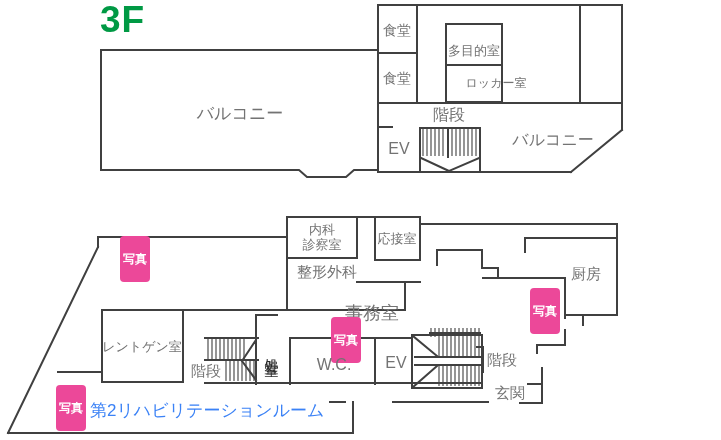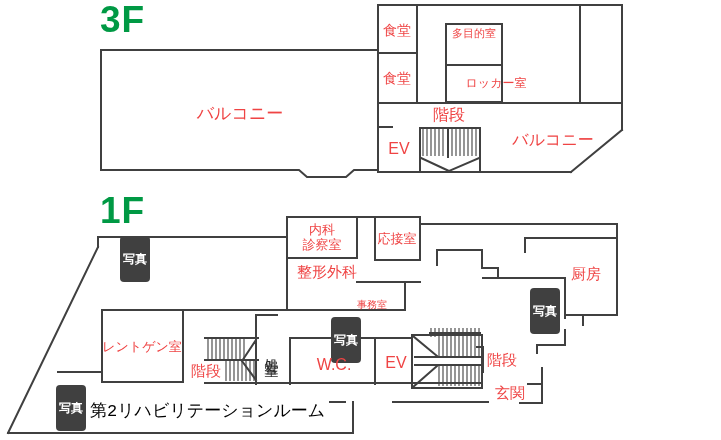--- a/index.html
+++ b/index.html
@@ -3,30 +3,30 @@
 <meta charset="utf-8">
 <style>
   html,body{margin:0;padding:0;background:#ffffff;}
   #plan{
     position:relative;width:721px;height:440px;background:#ffffff;overflow:hidden;
     font-family:"Liberation Sans","DejaVu Sans",sans-serif;color:#2b2b2b;
   }
   #plan svg{position:absolute;left:0;top:0;}
   .lbl{
     position:absolute;transform:translate(-50%,-50%);
-    white-space:nowrap;text-align:center;color:#ef4444;line-height:1.15;
+    white-space:nowrap;text-align:center;color:#737373;line-height:1.15;
   }
-  .lbl-left{position:absolute;transform:translate(0,-50%);white-space:nowrap;color:#000000;font-family:Liberation Mono, monospace;}
+  .lbl-left{position:absolute;transform:translate(0,-50%);white-space:nowrap;color:#3b82f6;}
   .heading{
     position:absolute;font-weight:bold;color:#009944;font-size:37px;line-height:1;
     letter-spacing:1px;
   }
   .badge{
     position:absolute;transform:translate(-50%,-50%);
-    background:#404040;color:#ffffff;font-weight:bold;font-size:12px;line-height:1;
+    background:#ec4899;color:#ffffff;font-weight:bold;font-size:12px;line-height:1;
     padding:17px 3px;border-radius:4px;white-space:nowrap;
   }
   .two-line{line-height:1.18;text-align:center;}
   .vert{
     position:absolute;transform:translate(-50%,-50%);
     writing-mode:vertical-rl;text-orientation:upright;letter-spacing:2px;
   }
 </style>
 </head>
 <body>
@@ -89,37 +89,36 @@
     <g stroke="#404040" stroke-width="1.1" fill="none">
       <path d="M431 328V337M435 328V337M439 328V337M443 328V337M447 328V337M451 328V337
                M455 328V337M459 328V337M463 328V337M467 328V337M471 328V337M475 328V337M479 328V337"></path>
     </g>
   </svg>
 
   <div class="heading" style="left:100px;top:1px;">3F</div>
   <div class="lbl" style="left:240px;top:114px;font-size:17px;">バルコニー</div>
   <div class="lbl" style="left:397px;top:30px;font-size:14px;">食堂</div>
   <div class="lbl" style="left:397px;top:78px;font-size:14px;">食堂</div>
-  <div class="lbl" style="left:474px;top:33px;font-size:11px;">多目的室</div>
+  <div class="lbl" style="left:474px;top:51px;font-size:13px;">多目的室</div>
   <div class="lbl" style="left:496px;top:84px;font-size:12px;">ロッカー室</div>
   <div class="lbl" style="left:449px;top:115px;font-size:16px;">階段</div>
   <div class="lbl" style="left:399px;top:149px;font-size:16px;">EV</div>
   <div class="lbl" style="left:553px;top:140px;font-size:16px;">バルコニー</div>
 
-  <div class="heading" style="left:100px;top:192px;">1F</div>
 
   <span class="badge" style="left:135px;top:259px;">写真</span>
 
   <div class="lbl two-line" style="left:322px;top:237px;font-size:13px;">
     <div>内科</div>
     <div>診察室</div>
   </div>
   <div class="lbl" style="left:397px;top:239px;font-size:13px;">応接室</div>
   <div class="lbl" style="left:327px;top:272px;font-size:15px;">整形外科</div>
-  <div class="lbl" style="left:372px;top:305px;font-size:10px;">事務室</div>
+  <div class="lbl" style="left:372px;top:313px;font-size:18px;">事務室</div>
 
   <span class="badge" style="left:545px;top:311px;">写真</span>
 
   <div class="lbl" style="left:586px;top:274px;font-size:15px;">厨房</div>
   <div class="lbl" style="left:142px;top:347px;font-size:13px;text-align:right;">レントゲン室</div>
   <div class="lbl" style="left:206px;top:371px;font-size:15px;">階段</div>
   <div class="vert" style="left:272px;top:351px;font-size:14px;">処置室</div>
 
   <span class="badge" style="left:346px;top:340px;">写真</span>
   <div class="lbl" style="left:334px;top:365px;font-size:16px;">W.C.</div>

